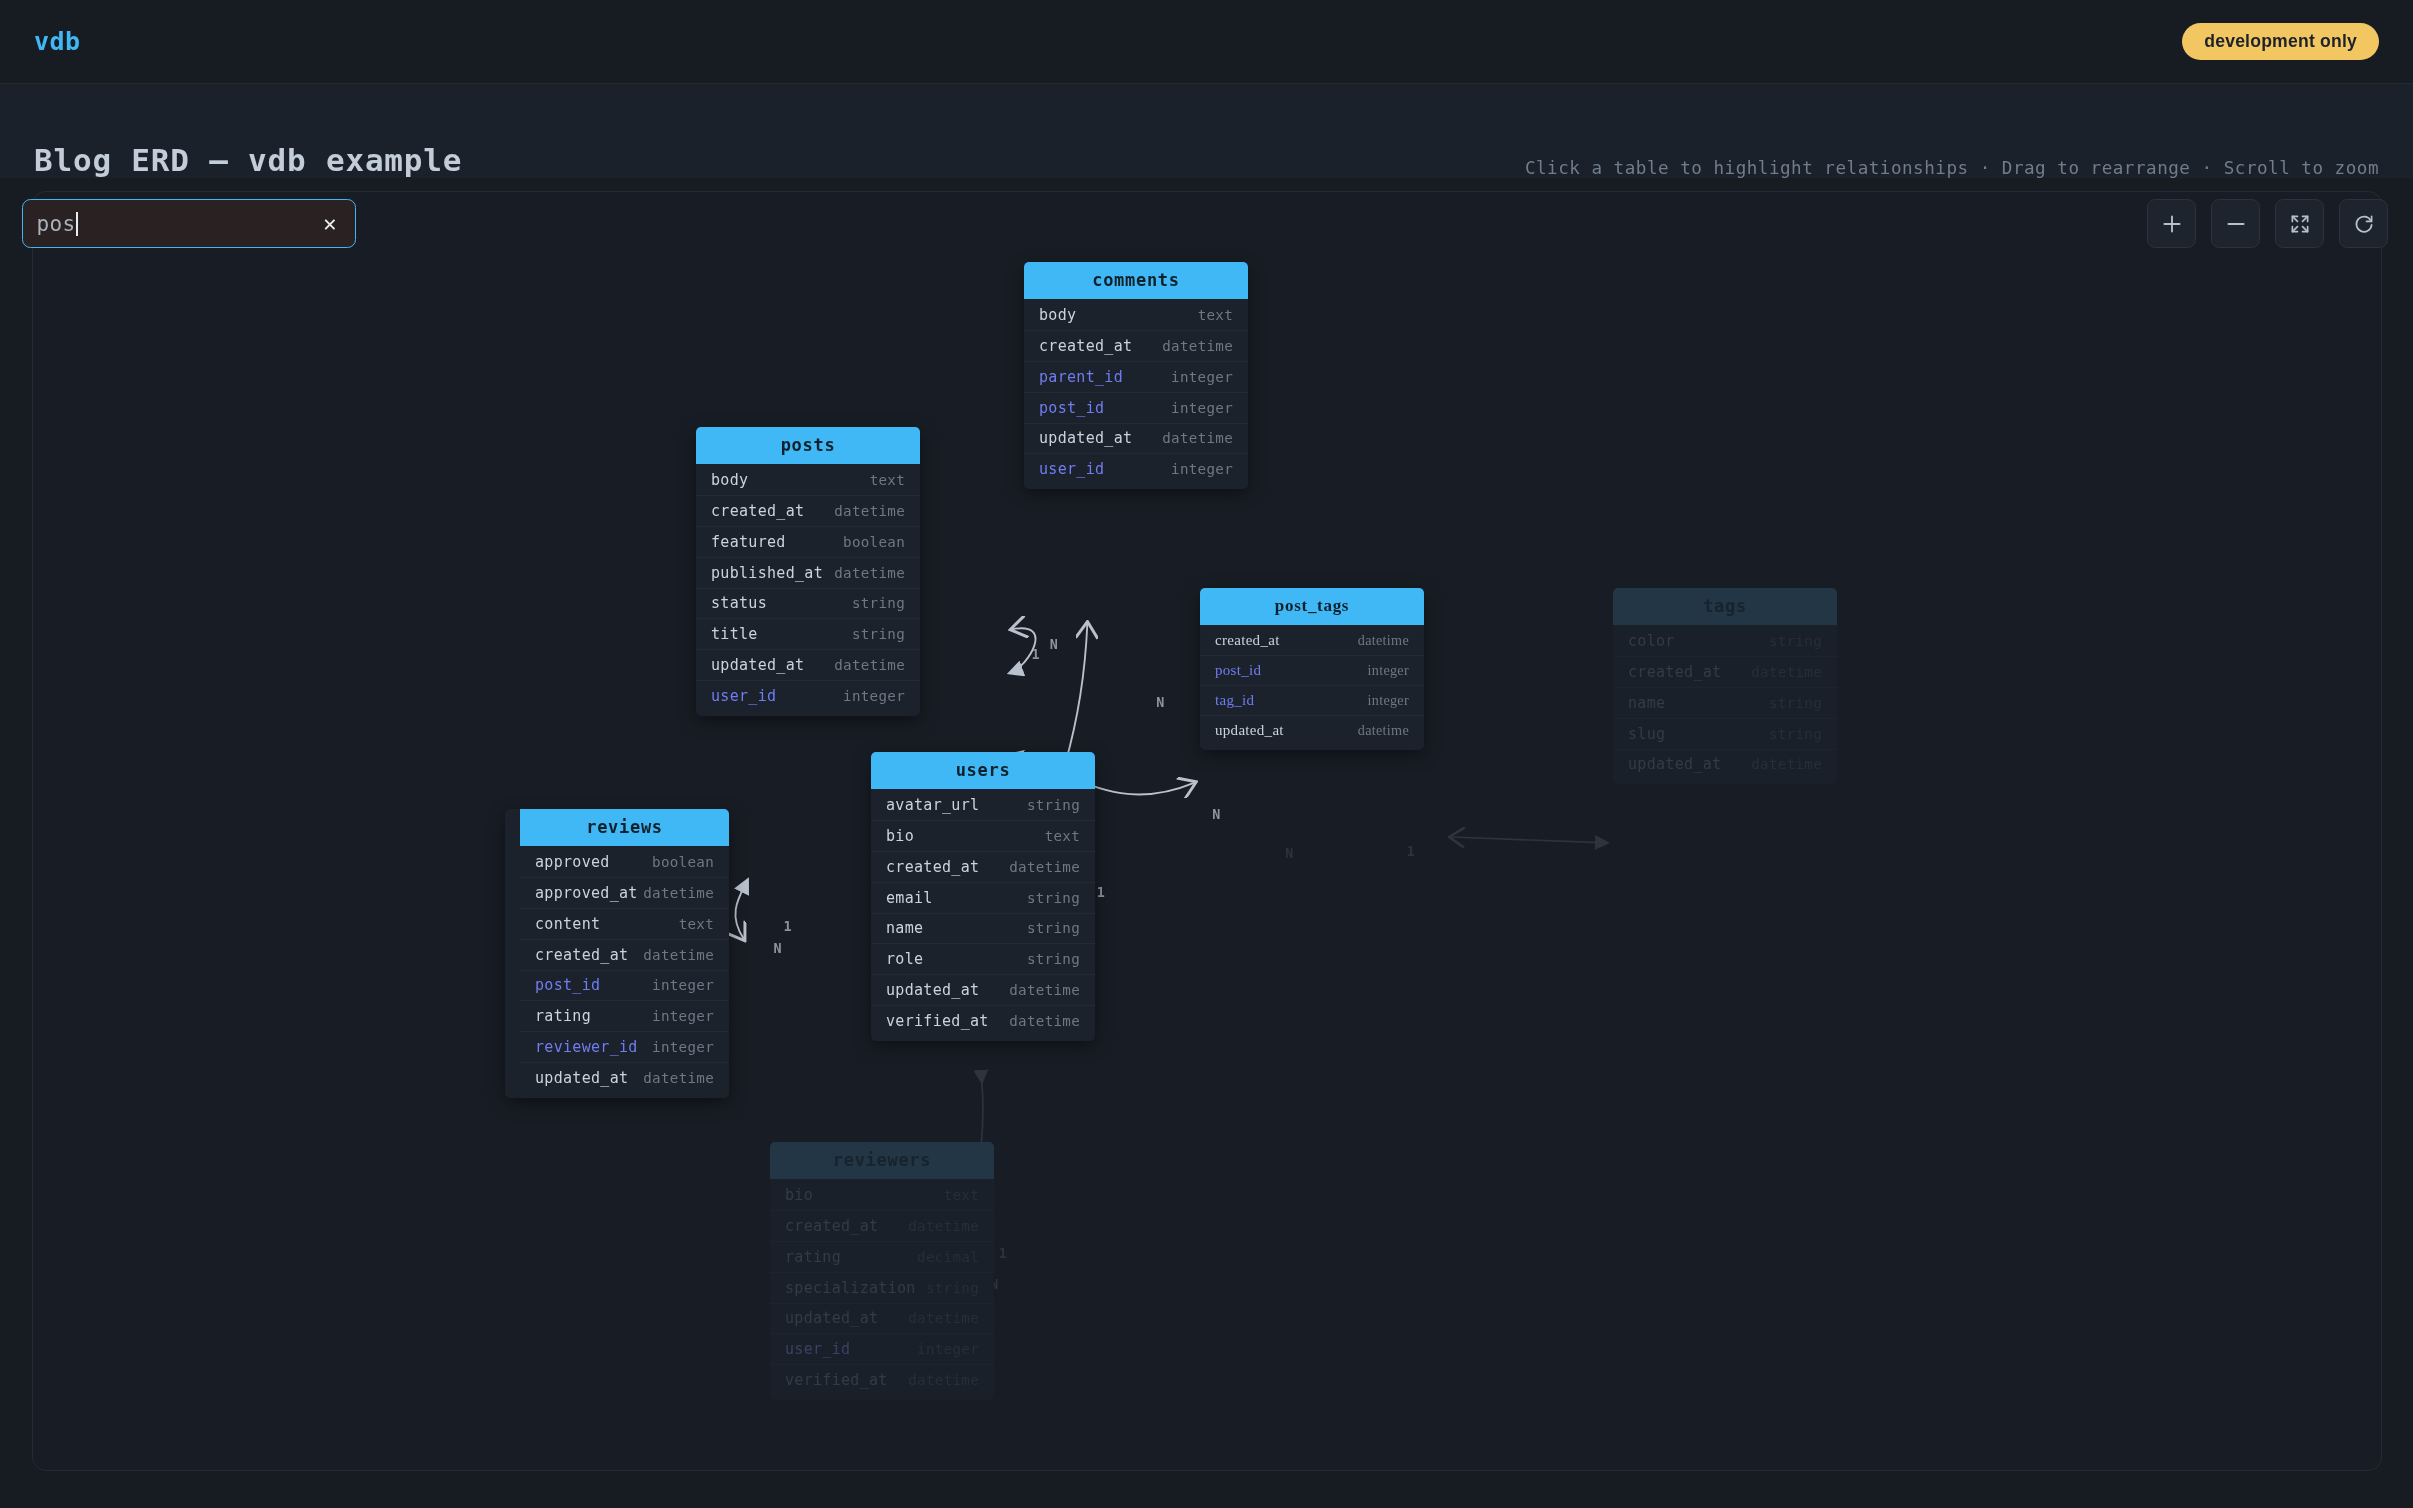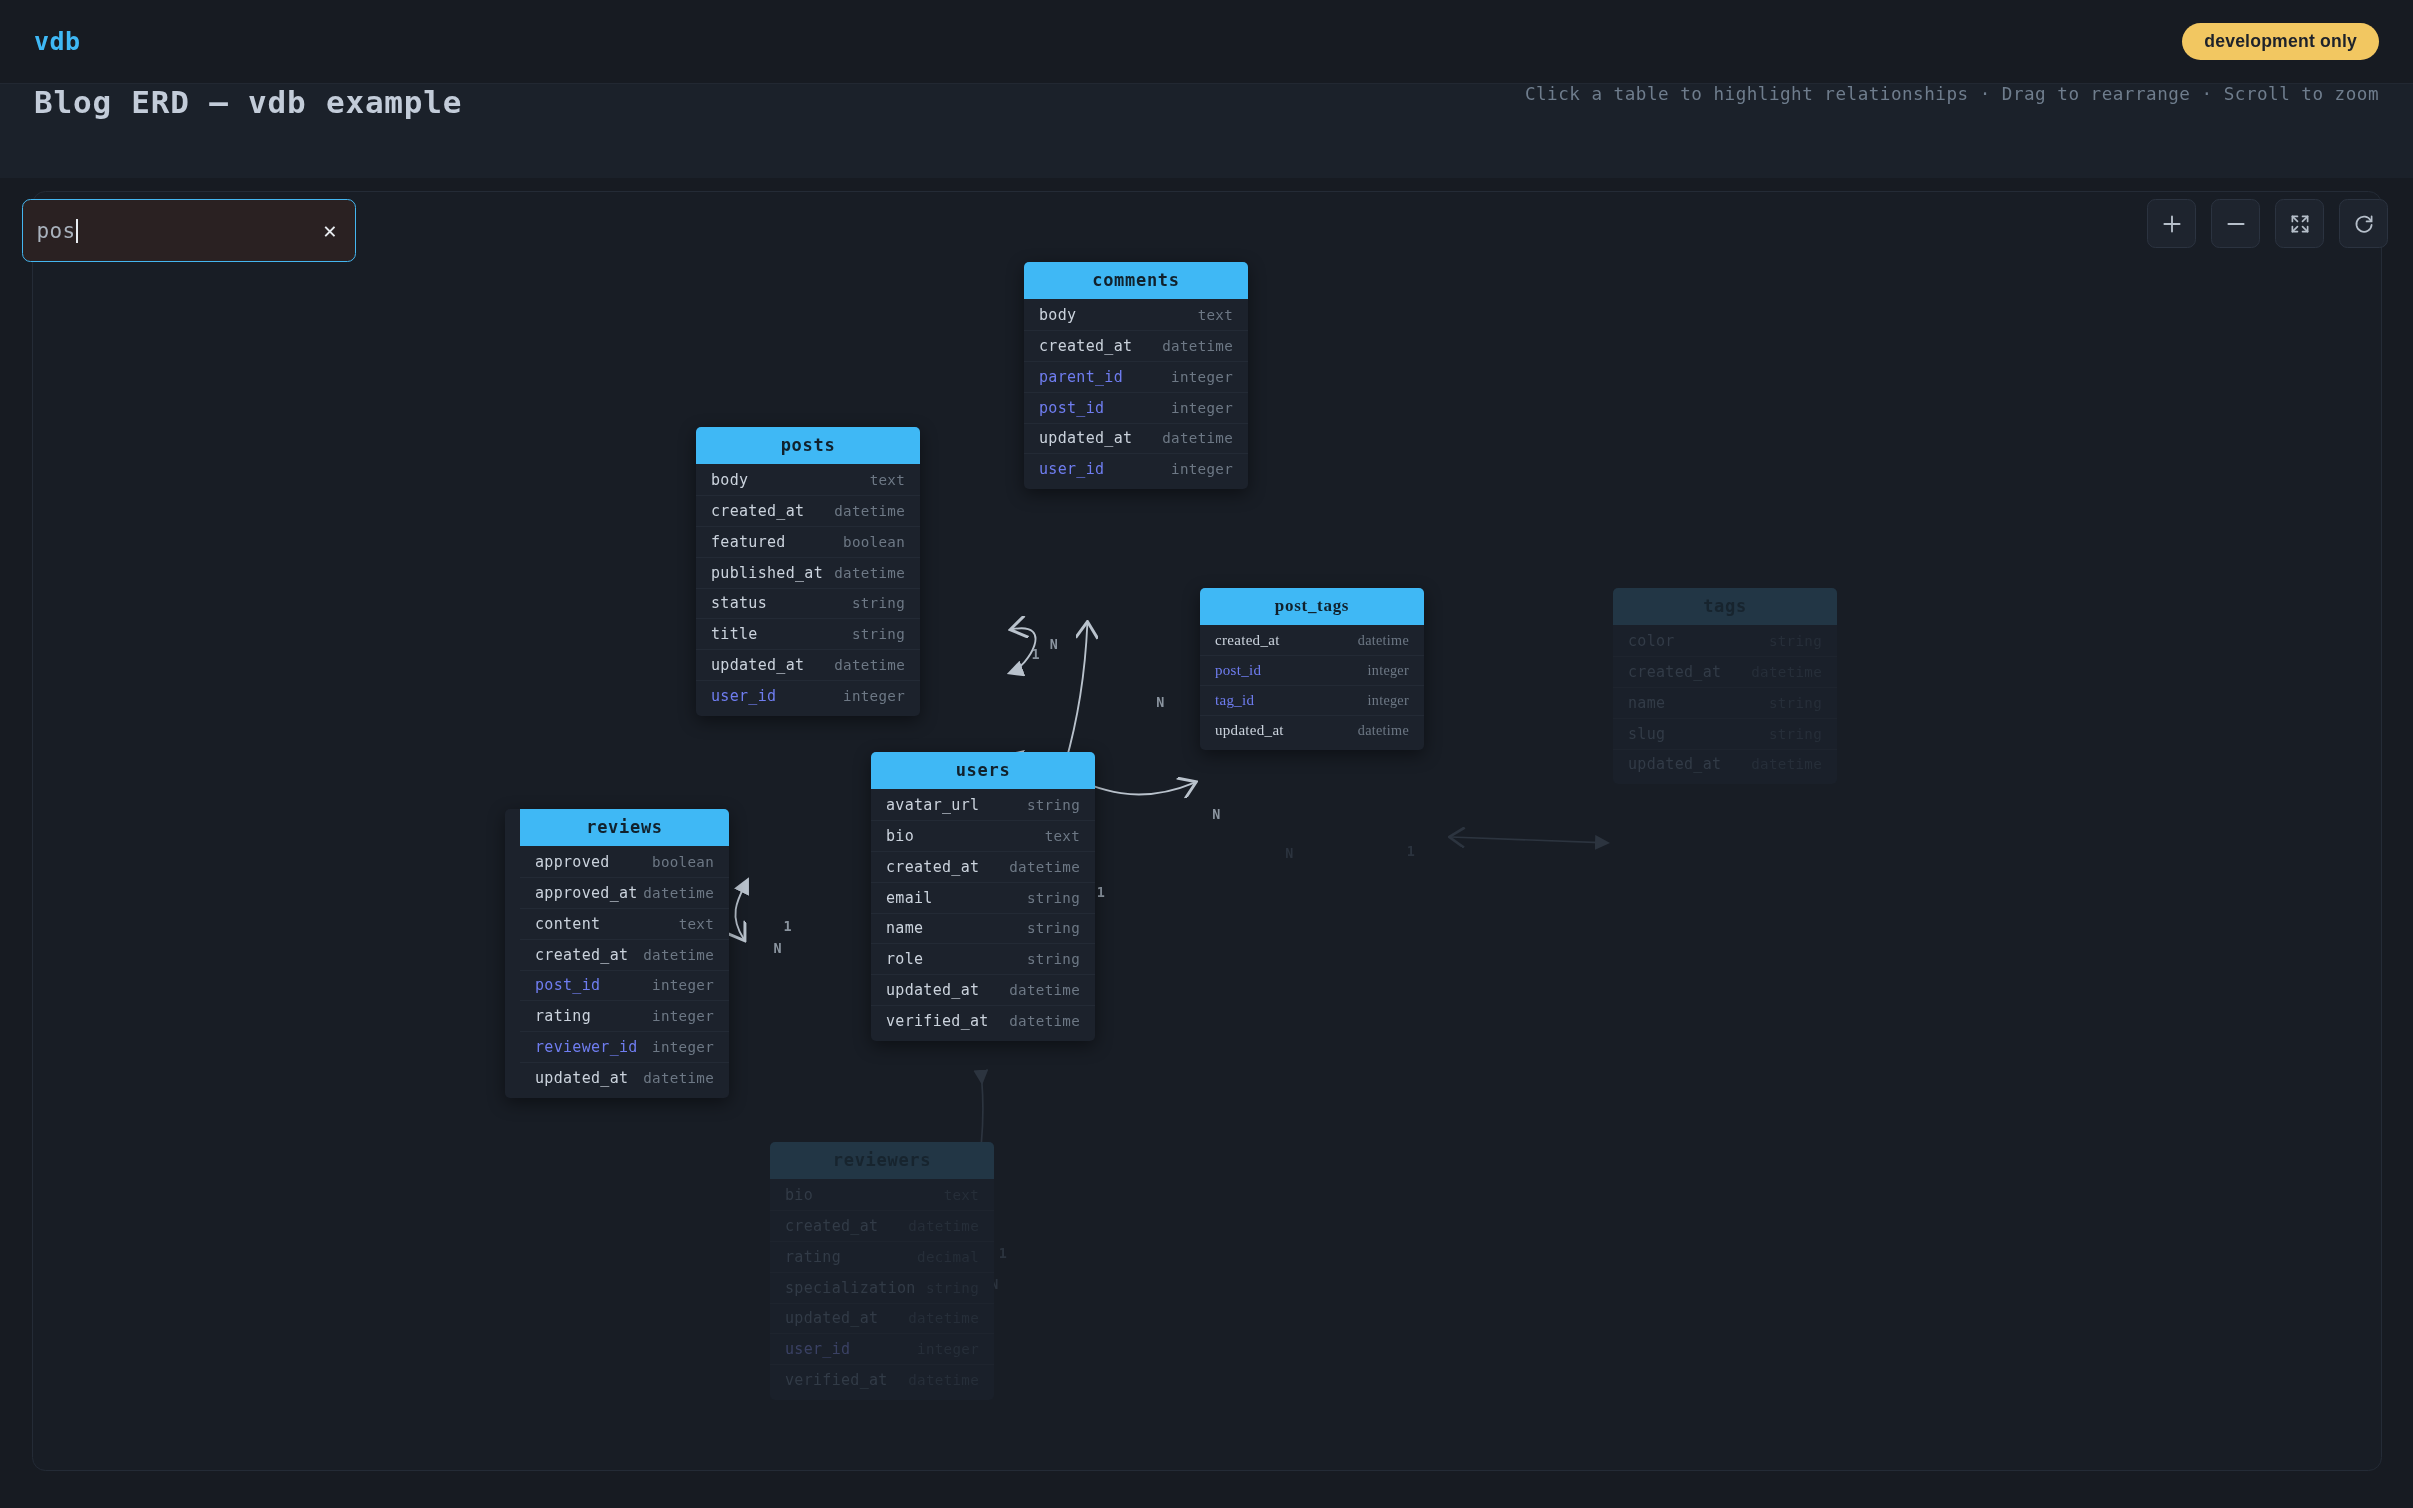--- a/index.html
+++ b/index.html
@@ -41,21 +41,21 @@
     letter-spacing: 0.2px;
   }
 
   
   .titlerow {
     position: absolute;
     left: 0; top: 84px;
     width: 2413px; height: 94px;
     background: #1b212a;
     display: flex;
-    align-items: flex-start;
+    align-items: flex-end;
     justify-content: space-between;
     padding: 0 34px;
   }
   .page-title {
     color: #c3ccd9;
     font-size: 31px;
     font-weight: bold;
     letter-spacing: 0.8px;
   }
   .hint {
@@ -72,21 +72,21 @@
     background: #181d25;
     border: 0.8px solid #242b36;
     border-radius: 13.4px;
     overflow: hidden;
   }
 
   
   .search-wrap {
     position: absolute;
     left: 22px; top: 199px;
-    width: 334px; height: 63px;
+    width: 334px; height: 49px;
     background: #2a2122;
     border: 1.7px solid #44b6f0;
     border-radius: 8.4px;
     display: flex;
     align-items: center;
     padding: 0 13.4px;
     z-index: 40;
   }
   .search-value {
     flex: 1;

